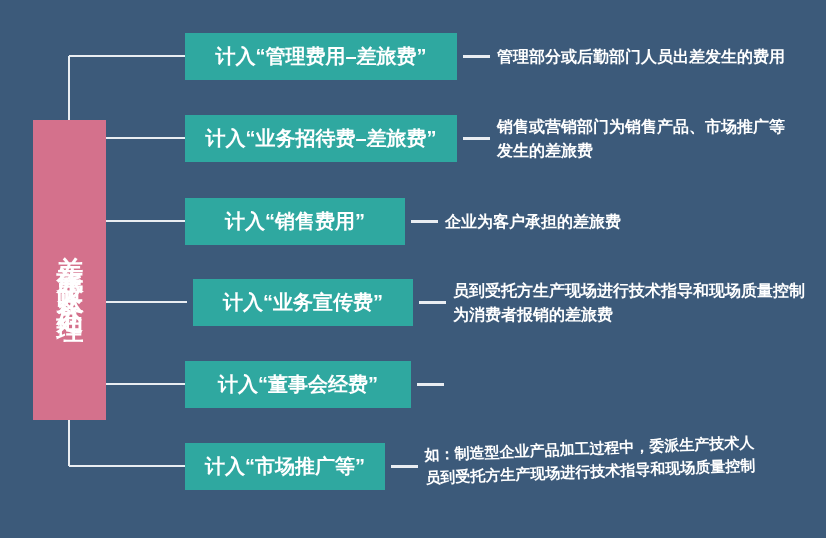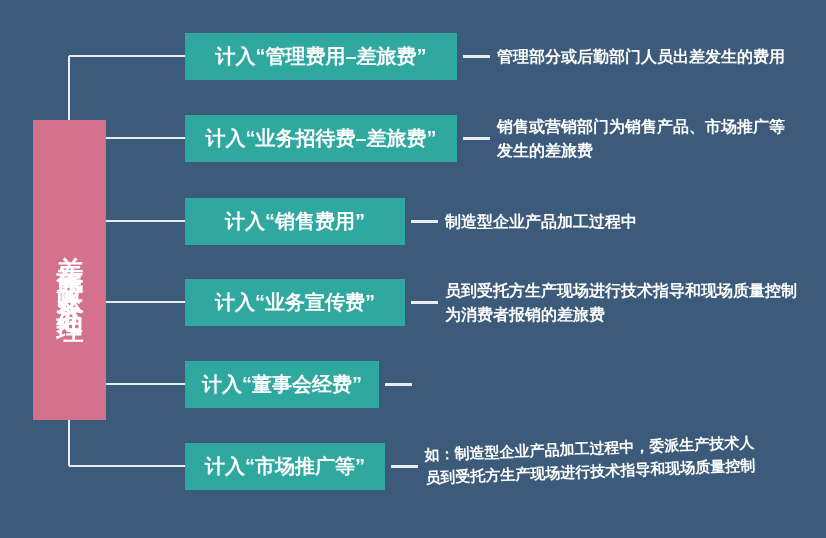--- a/index.html
+++ b/index.html
@@ -70,22 +70,22 @@
     color:var(--text);
     font-size:16px;
     font-weight:bold;
     line-height:1.5;
     white-space:pre-line;
   }
   .row6 .desc{font-size:15px;transform:rotate(-2.2deg);transform-origin:left center;}
   .w1{width:272px;}
   .w2{width:272px;}
   .w3{width:220px;}
-  .w4{width:220px;}
-  .w5{width:194px;}
+  .w4{width:220px;margin-left:8px;}
+  .w5{width:226px;}
   .w6{width:200px;}
 </style>
 </head>
 <body>
 
 <div class="canvas">
 
   <svg class="connector-svg" width="826" height="538">
     <line x1="69" y1="56" x2="69" y2="466" stroke="#e9edf2" stroke-width="2"></line>
     <line x1="69" y1="56" x2="187" y2="56" stroke="#e9edf2" stroke-width="2"></line>
@@ -115,21 +115,21 @@
     <div class="tick"></div>
     <div class="desc">销售或营销部门为销售产品、市场推广等
 发生的差旅费</div>
   </div>
 
   <div class="row row3" style="top:198px">
     <div class="branch-box w3">
       <span>计入“销售费用”</span>
     </div>
     <div class="tick"></div>
-    <div class="desc">制造型企业产品加工过程中</div>
+    <div class="desc">企业为客户承担的差旅费</div>
   </div>
 
   <div class="row row4" style="top:279px">
     <div class="branch-box w4">
       <span>计入“业务宣传费”</span>
     </div>
     <div class="tick"></div>
     <div class="desc">员到受托方生产现场进行技术指导和现场质量控制
 为消费者报销的差旅费</div>
   </div>

